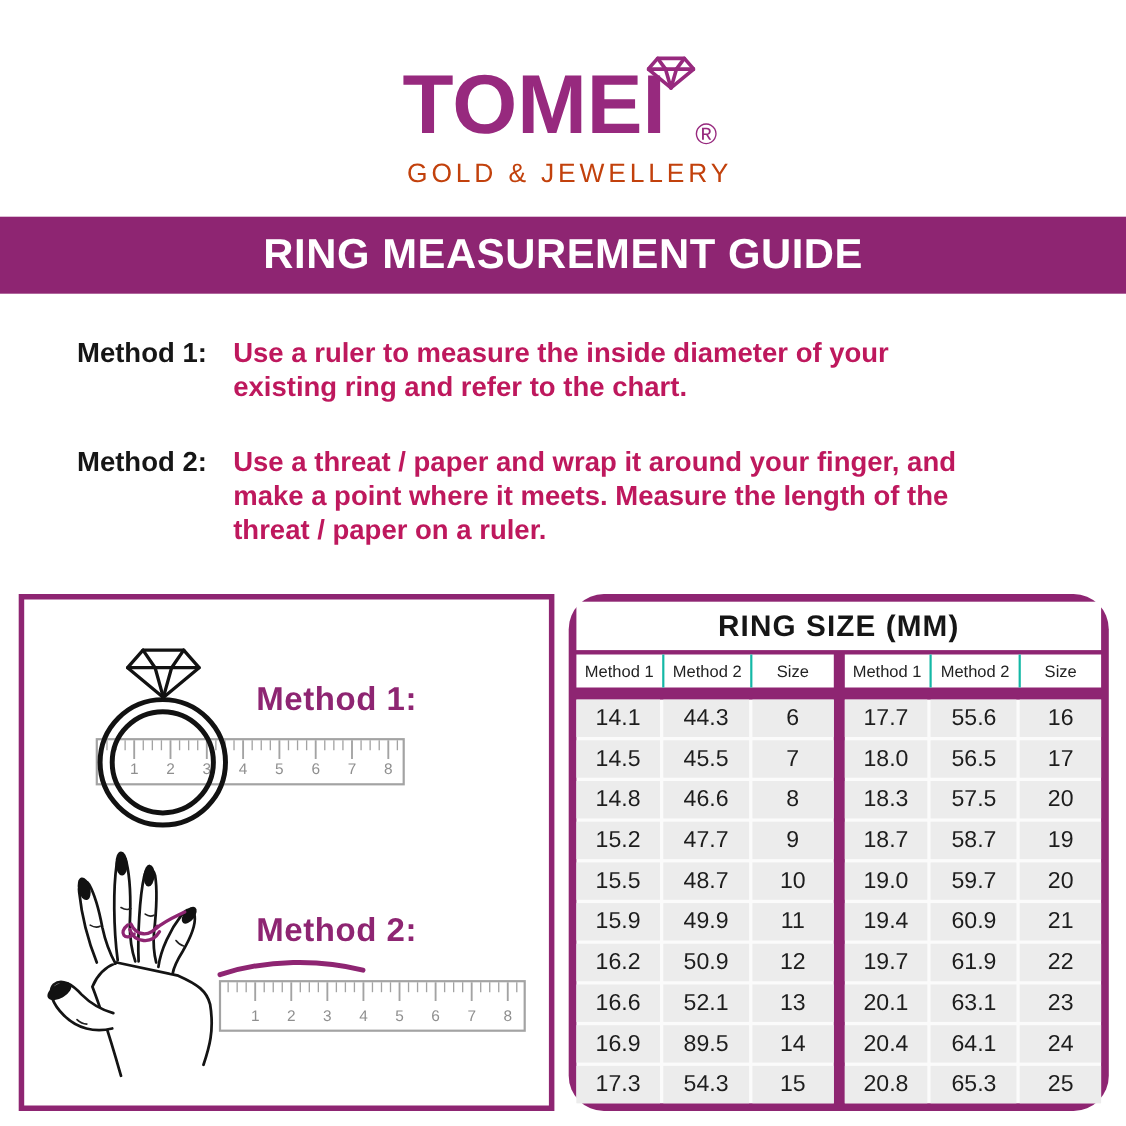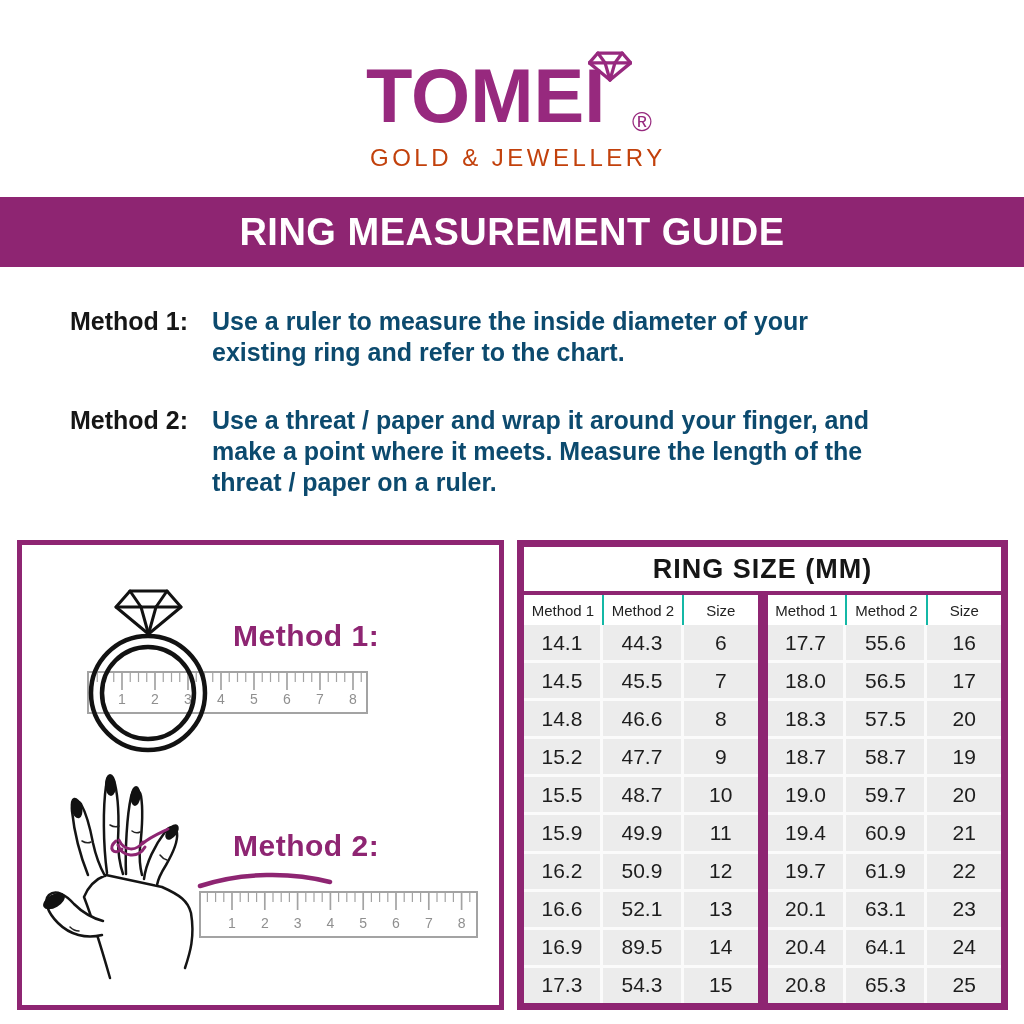--- a/index.html
+++ b/index.html
@@ -18,40 +18,40 @@
 
   
   .banner { position:absolute; left:0; top:197px; width:1024px; height:70px; background:#8E2572;
             display:flex; align-items:center; justify-content:center; }
   .banner span { color:#fff; font-size:38px; font-weight:700; letter-spacing:0.5px; }
 
   
   .instructions { position:absolute; left:70px; top:306px; width:900px; }
   .instr { display:flex; margin-bottom:37px; }
   .instr-label { width:142px; flex:none; font-size:25px; font-weight:600; color:#161616; line-height:31px; }
-  .instr-text { font-size:25px; font-weight:600; color:#0c4a6e; line-height:31px;
+  .instr-text { font-size:25px; font-weight:600; color:#be185d; line-height:31px;
                 white-space:pre-line; width:758px; }
 
   
   .panel-left { position:absolute; left:17px; top:540px; width:487px; height:470px;
                 border:5px solid #8E2572; background:#fff; }
   .panel-left svg.scene { position:absolute; left:0; top:0; width:477px; height:460px; }
   .m-label { position:absolute; color:#8E2572; font-weight:700; font-size:30px; letter-spacing:0.5px; }
   .m-label.m1 { left:211px; top:74px; }
   .m-label.m2 { left:211px; top:284px; }
 
   
   .panel-right { position:absolute; left:517px; top:540px; width:491px; height:470px;
-                 background:#8E2572; padding:7px; }
+                 background:#8E2572; padding:7px;border-radius:32px; }
   .chart-title { background:#fff; height:44px; margin-bottom:4px; display:flex; align-items:center;
                  justify-content:center; font-size:27px; font-weight:600; letter-spacing:1px; color:#161616; }
   .halves { display:flex; gap:10px; height:408px; }
   .half { flex:1; display:flex; flex-direction:column; }
   .thead { display:grid; grid-template-columns:33fr 34fr 32fr; background:#fff; height:30px;
-           margin-bottom:0; flex:none; }
+           margin-bottom:11px; flex:none; }
   .hcell { display:flex; align-items:center; justify-content:center; font-size:15px; color:#222;
            border-left:2px solid #14b8a6; }
   .hcell:first-child { border-left:none; }
   .tgrid { flex:1; display:grid; grid-template-columns:33fr 34fr 32fr; grid-auto-rows:1fr;
            gap:3px; background:#FBFBFB; }
   .cell { background:#ECECEC; display:flex; align-items:center; justify-content:center;
           font-size:21px; color:#1D1D1D; }
 </style>
 </head>
 <body>

